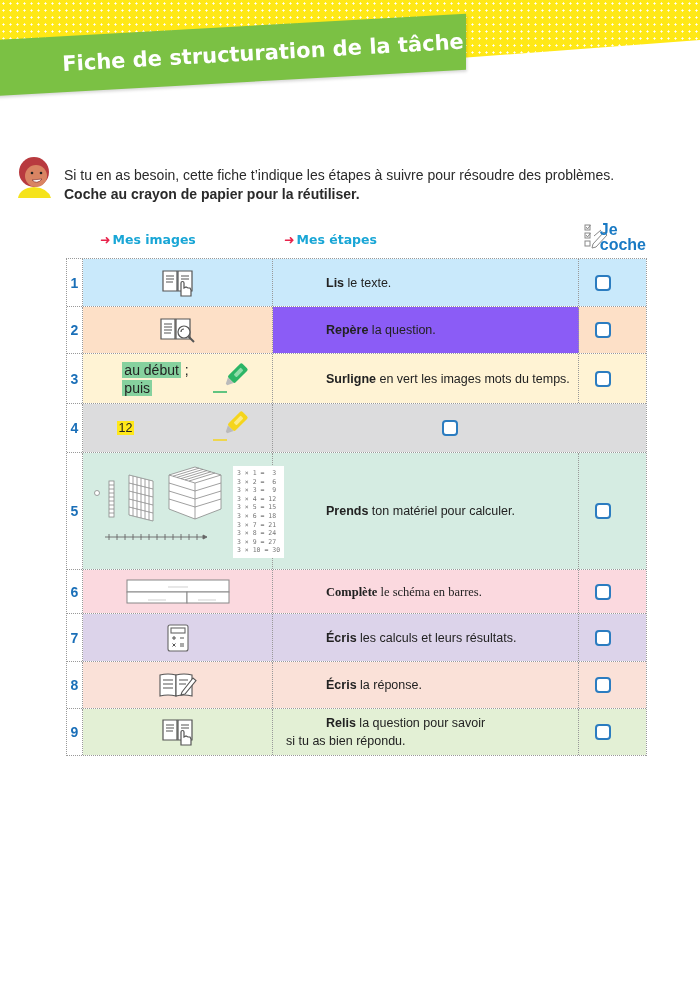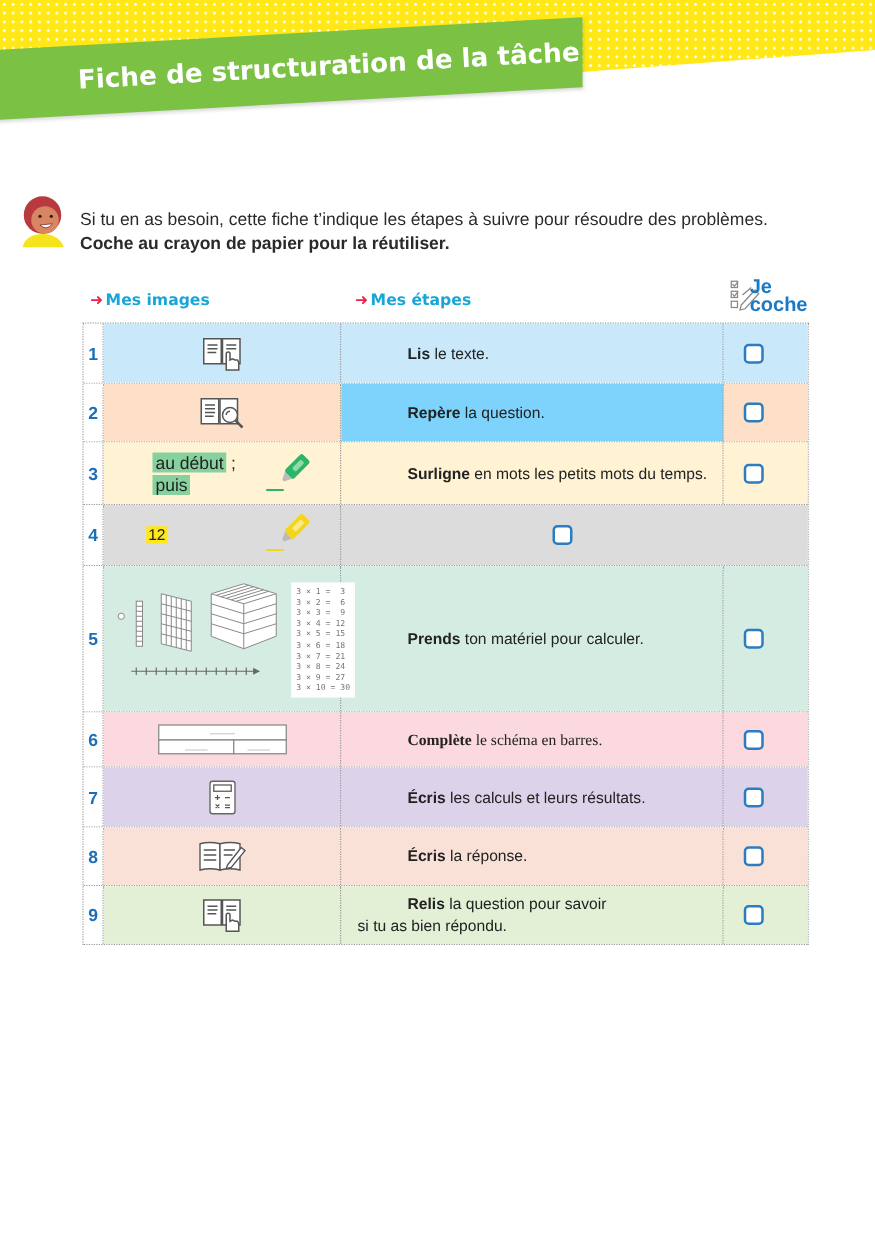--- a/index.html
+++ b/index.html
@@ -64,21 +64,21 @@
   <circle cx="18" cy="19" r="1.3" fill="#222"></circle>
   <circle cx="27" cy="19" r="1.3" fill="#222"></circle>
   <path d="M18 26 Q23 31 28 25 Z" fill="#fff" stroke="#7a2525" stroke-width="0.6"></path>
 </svg>
 
 <div class="intro">
   <div>Si tu en as besoin, cette fiche t’indique les étapes à suivre pour résoudre des problèmes.</div>
   <div class="bold">Coche au crayon de papier pour la réutiliser.</div>
 </div>
 
-<div class="col-head" style="left:72px;">
+<div class="col-head" style="left:100px;">
   <span class="arrow">➜</span><span>Mes images</span>
 </div>
 <div class="col-head" style="left:284px;">
   <span class="arrow">➜</span><span>Mes étapes</span>
 </div>
 <div class="je-coche">
   <svg width="26" height="26" viewBox="0 0 26 26">
     <g fill="none" stroke="#888" stroke-width="1">
       <rect x="1" y="1" width="5" height="5"></rect>
         <path d="M2 3 l1.5 2 l3-4"></path>
@@ -124,21 +124,21 @@
         <g fill="#fff" stroke="#555" stroke-width="1.2">
           <path d="M2 4 H16 V24 H2 Z"></path>
             <path d="M17 4 H31 V24 H17 Z"></path>
           <path d="M5 9 H13 M5 12 H13 M5 15 H13 M5 18 H12"></path>
           <circle cx="25" cy="17" r="6"></circle>
             <path d="M29.5 21.5 L35 27" stroke-width="2"></path>
           <path d="M22 17 a3 3 0 0 1 3 -3"></path>
         </g>
       </svg>
     </div>
-    <div class="step" style="background:#7dd3fc;">
+    <div class="step" style="background:#8b5cf6;">
         <span><b>Repère</b><span> la question.</span></span>
       </div>
     <div class="chk" style="background:#fde0c7;">
         <div class="box"></div>
       </div>
   </div>
 
   <div class="row" style="height:50px;">
     <div class="num">3</div>
     <div class="img" style="background:#fff3d4;">
@@ -149,21 +149,21 @@
       <svg style="position:absolute;left:126px;top:8px;" width="40" height="34" viewBox="0 0 40 34">
         <path d="M4 30 H18" stroke="#2cb566" stroke-width="1.5"></path>
         <g transform="rotate(45 26 14)">
           <rect x="21" y="0" width="10" height="20" rx="2" fill="#2cb566"></rect>
           <rect x="24" y="4" width="4" height="10" rx="1" fill="#8fdcaa"></rect>
           <path d="M22 20 L30 20 L27 26 L25 26 Z" fill="#bbb"></path>
         </g>
       </svg>
     </div>
     <div class="step" style="background:#fff3d4;">
-        <span><b>Surligne</b><span> en mots les petits mots du temps.</span></span>
+        <span><b>Surligne</b><span> en vert les images mots du temps.</span></span>
       </div>
     <div class="chk" style="background:#fff3d4;">
         <div class="box"></div>
       </div>
   </div>
 
   <div class="row" style="height:49px;">
     <div class="num">4</div>
     <div class="img" style="background:#dcdcdd;">
       <span class="hl-yellow" style="font-size:12.5px;margin-right:104px;">12</span>

